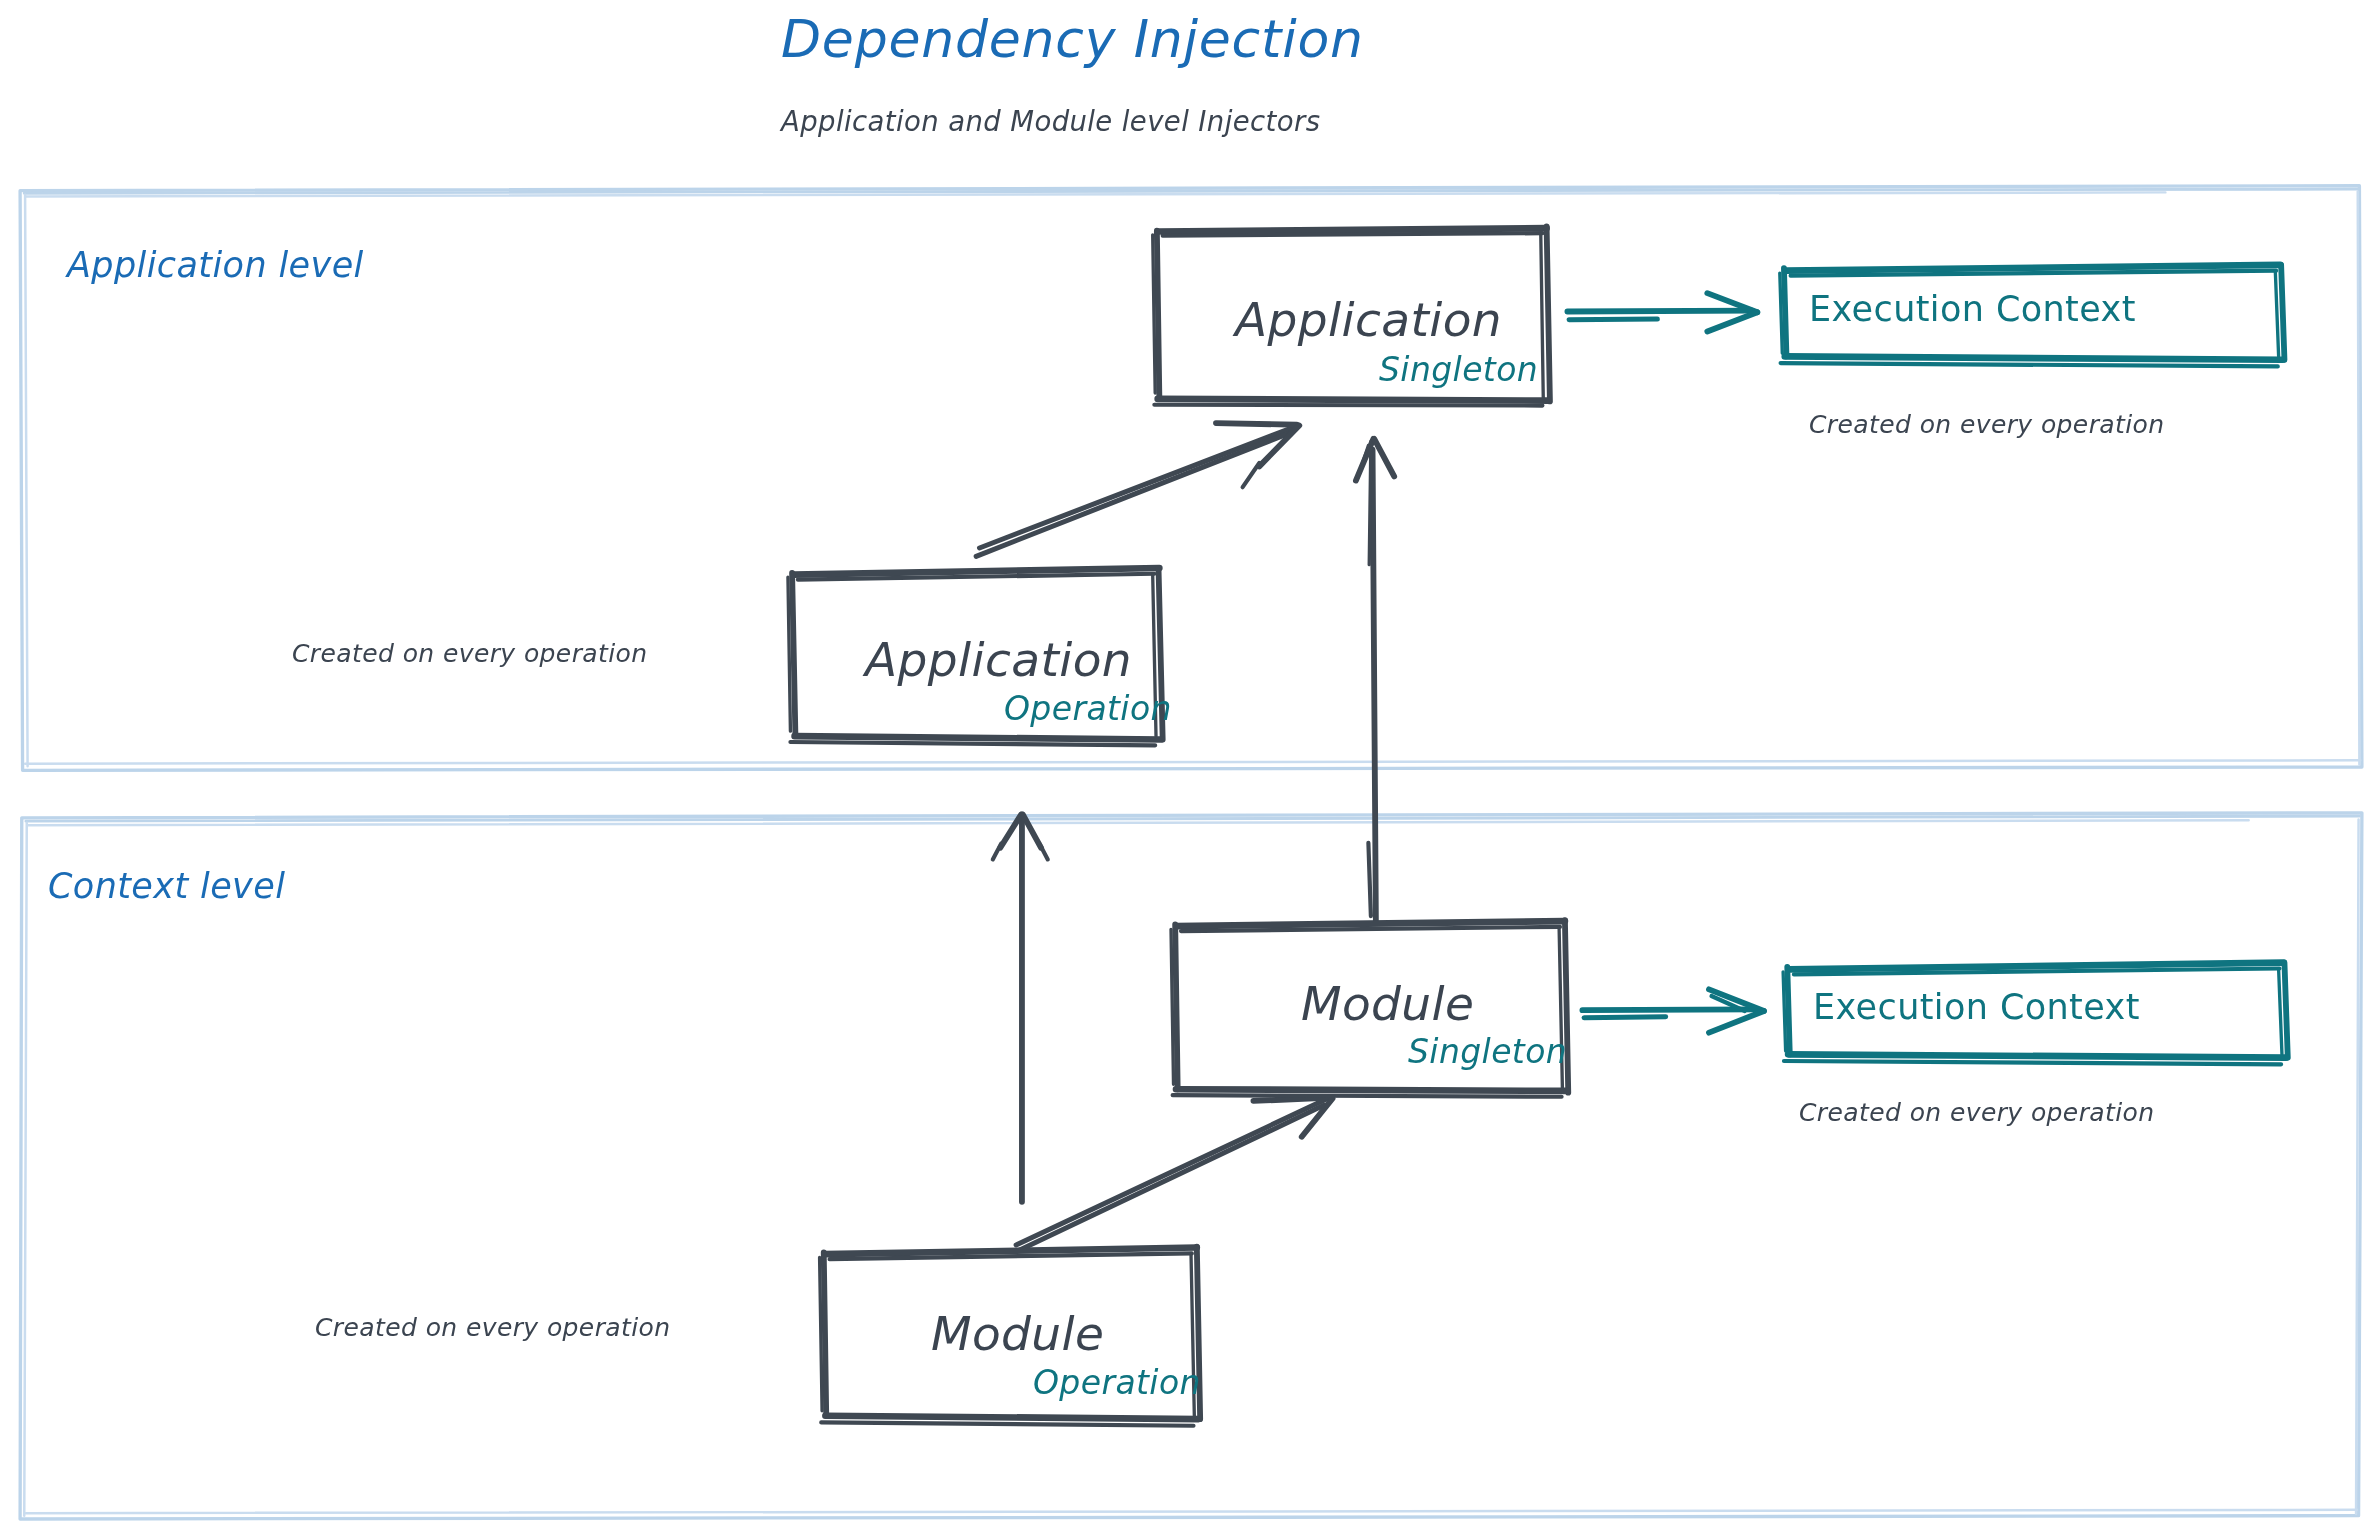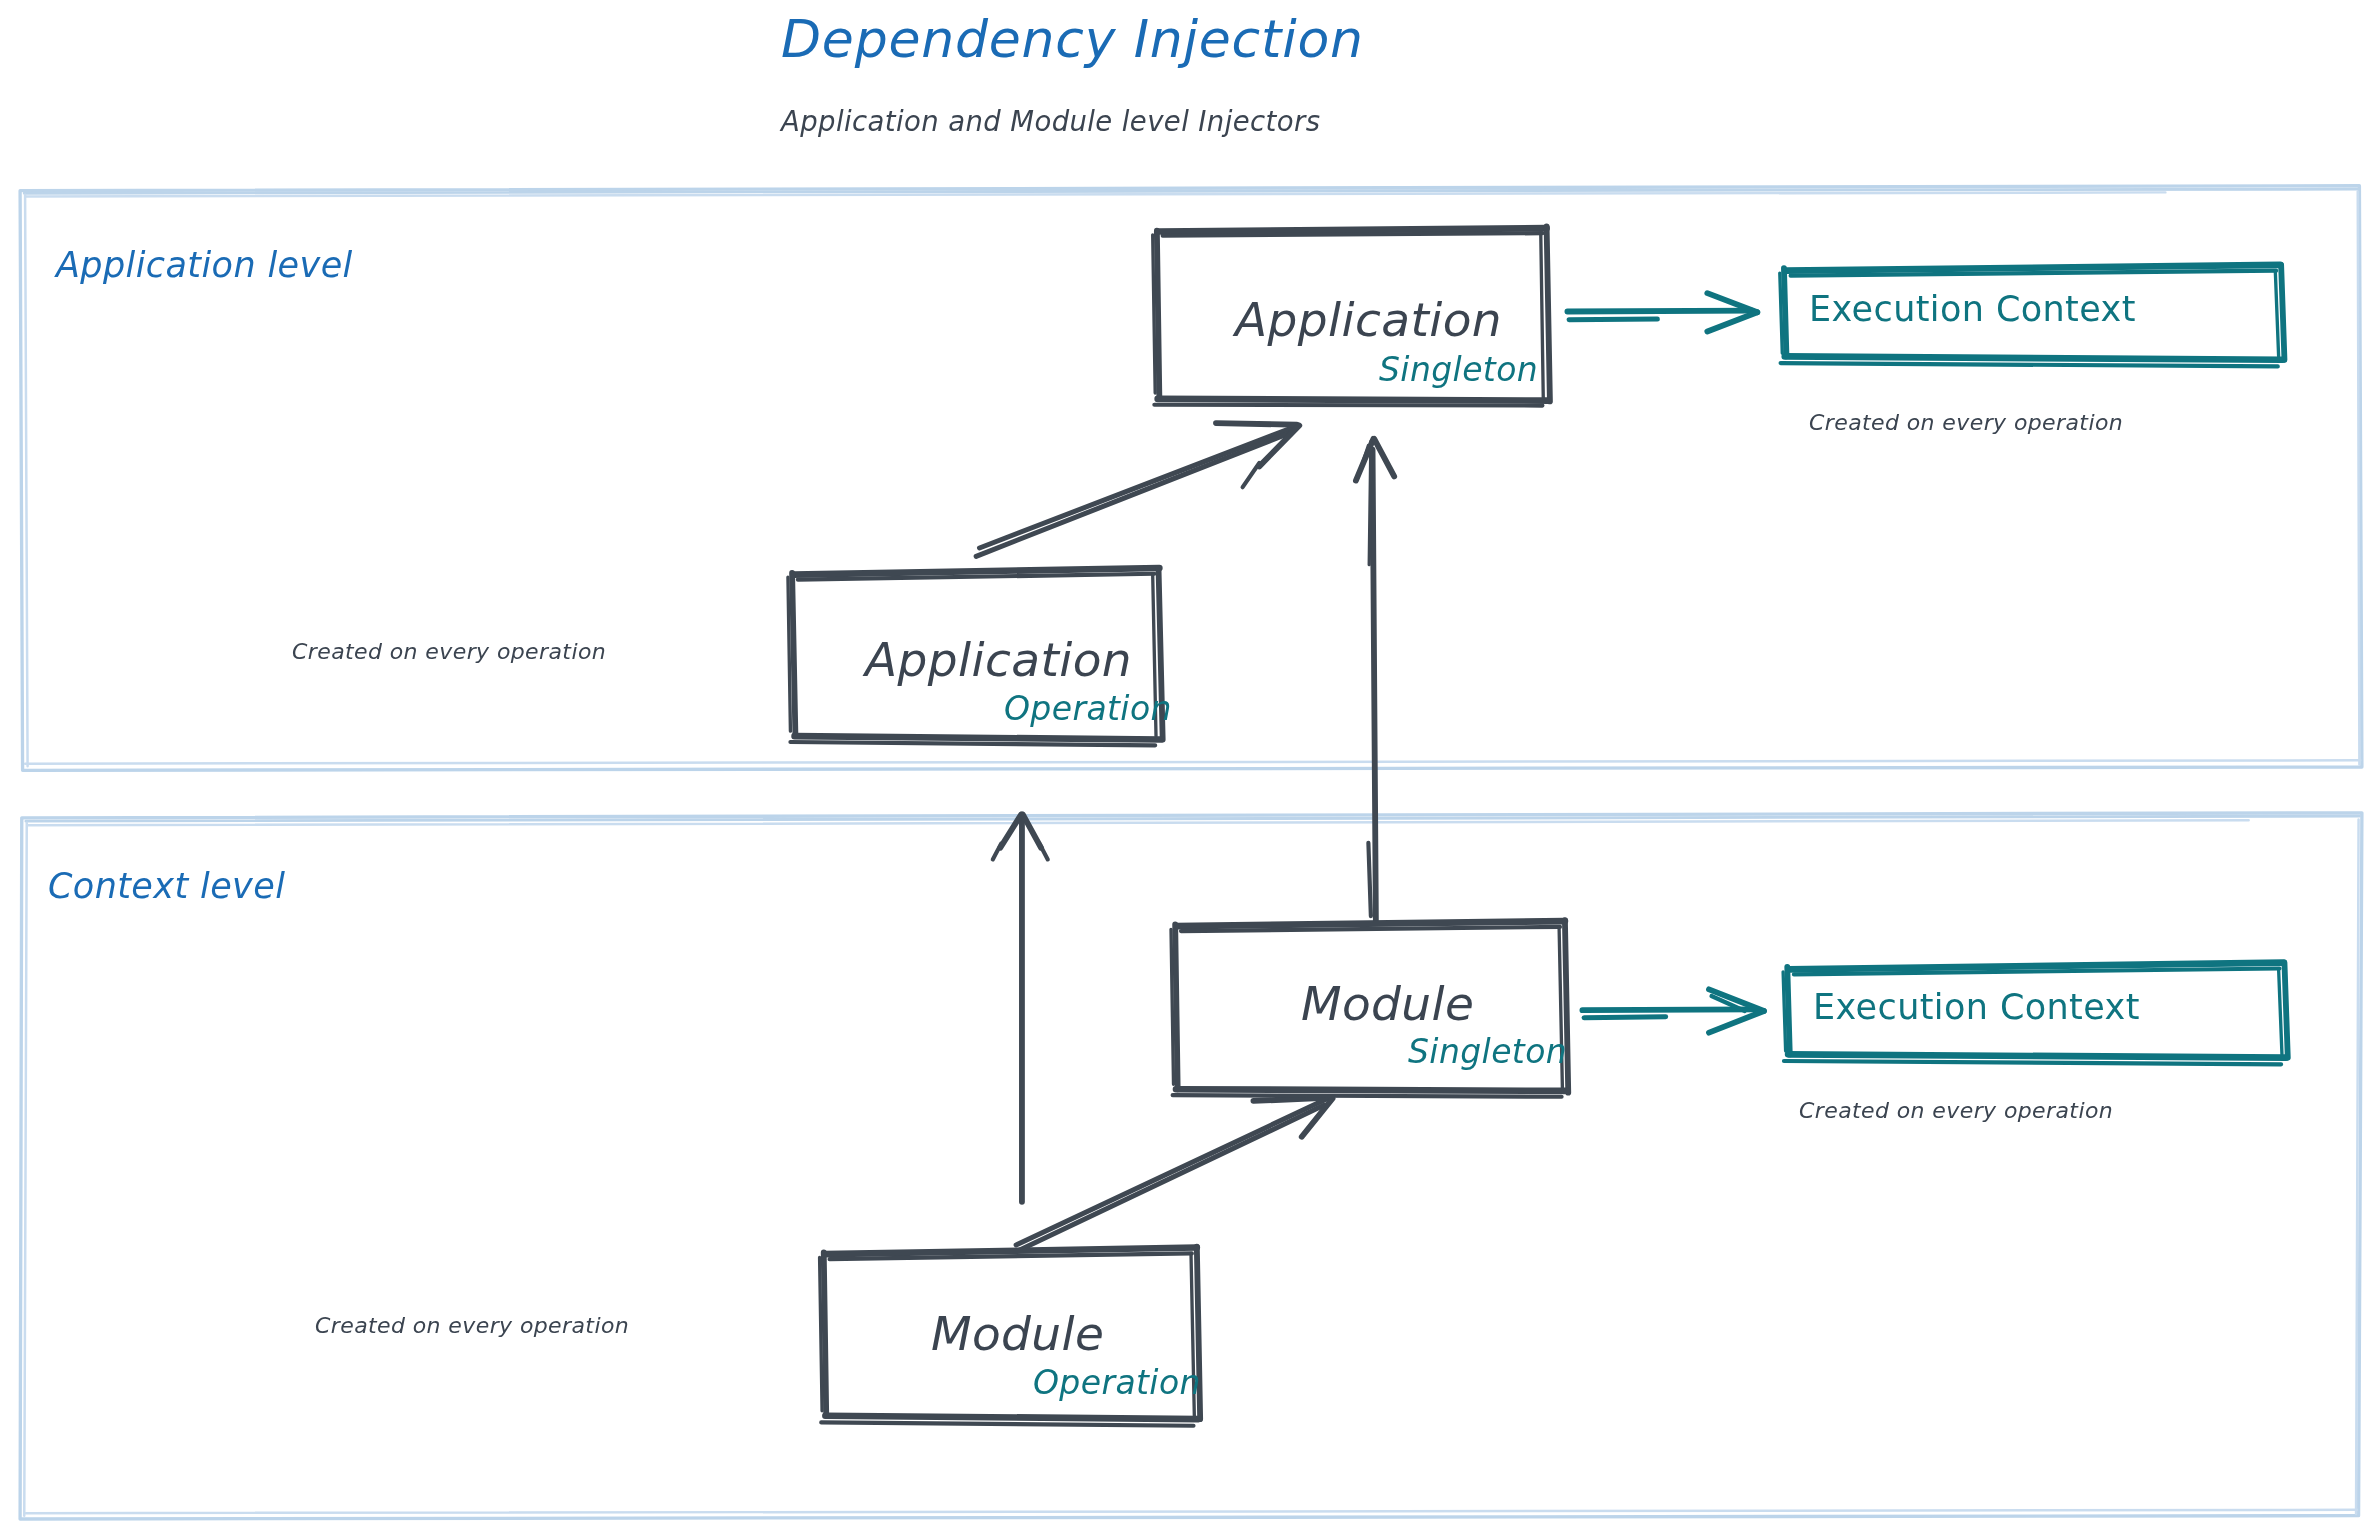--- a/index.html
+++ b/index.html
@@ -60,21 +60,21 @@
     color: #0f7480;
     font-style: italic;
     letter-spacing: 0.4px;
   }
   .ctx-title {
     font-size: 35px;
     color: #0f7480;
     letter-spacing: 0.4px;
   }
   .caption {
-    font-size: 22px;
+    font-size: 25px;
     color: #3b4450;
     font-style: italic;
     letter-spacing: 0.4px;
   }
 </style>
 </head>
 <body>
 
 <div id="canvas">
 
@@ -216,21 +216,21 @@
       <path d="M 2736 1164 L 2740 1266" fill="none" stroke="#0f7480" stroke-width="4" stroke-linecap="round"></path>
       <path d="M 2147 1266 L 2745 1270" fill="none" stroke="#0f7480" stroke-width="8" stroke-linecap="round"></path>
       <path d="M 2142 1274 L 2739 1278" fill="none" stroke="#0f7480" stroke-width="5" stroke-linecap="round"></path>
     </g>
 
   </svg>
 
   <div class="txt subtitle" style="left:781px; top:108px;">Application and Module level Injectors</div>
   <div class="txt title" style="left:781px; top:13.3px;">Dependency Injection</div>
 
-  <div class="txt level-label" style="left:56px; top:248px;">Application level</div>
+  <div class="txt level-label" style="left:67px; top:248px;">Application level</div>
   <div class="txt level-label" style="left:48px; top:869px;">Context level</div>
 
   <div class="txt node-title" style="left:1235px; top:296px;">Application</div>
   <div class="txt node-scope" style="left:1379px; top:353px;">Singleton</div>
 
   <div class="txt ctx-title" style="left:1809px; top:292px;">Execution Context</div>
   <div class="txt caption" style="left:1809px; top:412px;">Created on every operation</div>
 
   <div class="txt node-title" style="left:865px; top:636px;">Application</div>
   <div class="txt node-scope" style="left:1004px; top:692px;">Operation</div>

